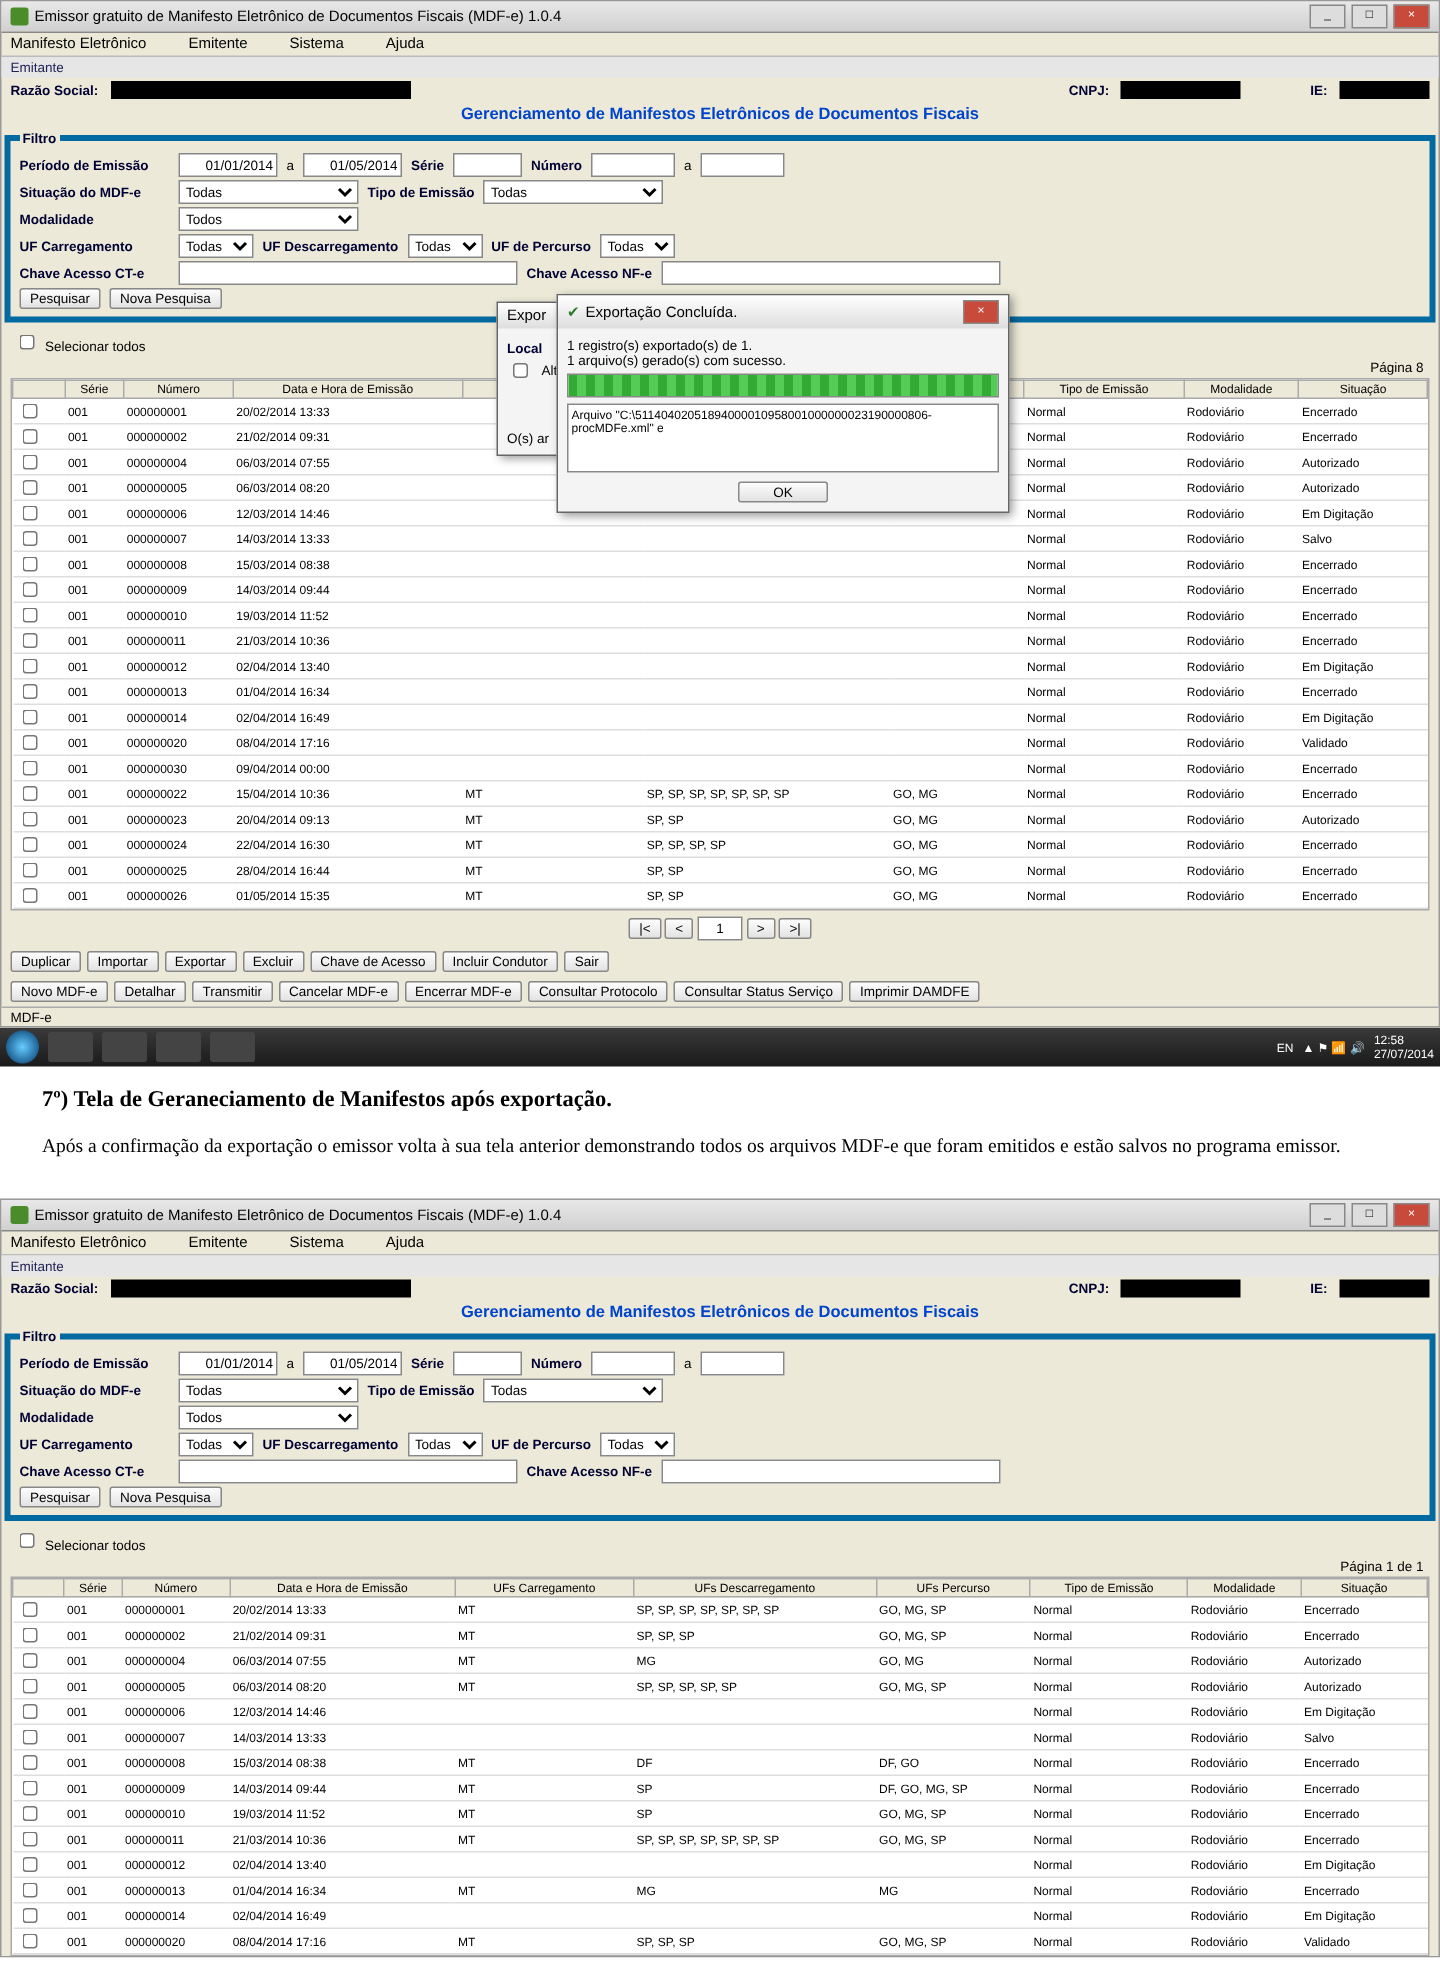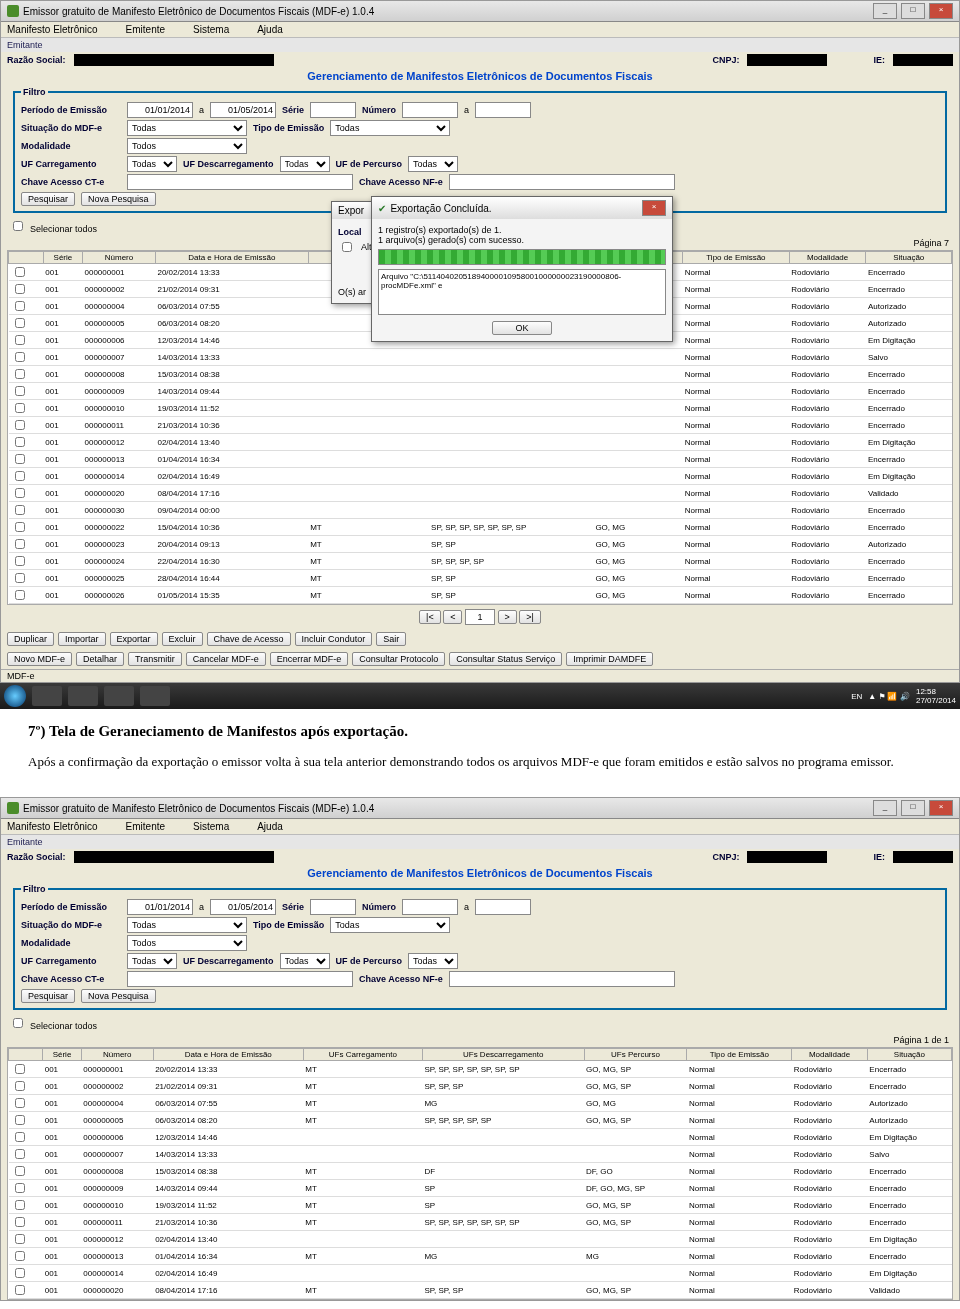--- a/index.html
+++ b/index.html
@@ -9,21 +9,21 @@
 .titlebar .txt{font-size:10px}
 .titlebar .spacer{flex:1}
 .winbtn{width:22px;height:14px;background:#ddd;border:1px solid #888;font-size:8px;text-align:center;line-height:12px}
 .winbtn.red{background:#c74a3b;color:#fff}
 .menubar{padding:2px 6px;font-size:10px;border-bottom:1px solid #bbb;display:flex;gap:28px}
 .emit{background:#e6e6e6;padding:2px 6px;font-size:9px;color:#225}
 .hdrrow{display:flex;gap:8px;padding:2px 6px;align-items:center}
 .blackbox{background:#000;height:12px;display:inline-block}
 .lbl{color:#003;font-weight:bold}
 .pagetitle{text-align:center;color:#0044cc;font-weight:bold;font-size:11px;padding:2px}
-fieldset{border:2px solid #0369a1;margin:3px 12px;font-size:9px;padding:3px 6px}
+fieldset{border:4px solid #0369a1;margin:3px 2px;font-size:9px;padding:3px 6px}
 legend{color:#003;font-weight:bold}
 .frow{display:flex;gap:6px;align-items:center;margin:2px 0;flex-wrap:wrap}
 .inp{background:#fff;border:1px solid #888;height:14px;padding:0 2px;font-size:9px}
 .sel{background:#fff;border:1px solid #888;height:16px;font-size:9px}
 .btn{background:linear-gradient(#fdfdfd,#e2e2e2);border:1px solid #888;padding:1px 6px;font-size:9px;border-radius:2px}
 table{width:100%;border-collapse:collapse;font-size:8px;background:#fff}
 th{background:#ece9d8;border:1px solid #aaa;padding:1px 2px;font-weight:normal}
 td{border-bottom:1px solid #ddd;padding:0 2px;white-space:nowrap}
 .cb{width:10px;height:10px}
 .tablewrap{margin:0 6px;border:1px solid #aaa;background:#fff;min-height:150px}
@@ -117,21 +117,21 @@
   <div class="frow">
    <button class="btn">Pesquisar</button>
    <button class="btn">Nova Pesquisa</button>
   </div>
  </fieldset>
 
  <div class="chkline">
   <input type="checkbox" class="cb" style="">
   <span>Selecionar todos</span>
  </div>
- <div class="pgright">Página 7</div>
+ <div class="pgright">Página 8</div>
 
  <div class="tablewrap">
   <table id="tbl1">
         <tbody>
           <tr>
             <th></th>
             <th>Série</th>
             <th>Número</th>
             <th>Data e Hora de Emissão</th>
             <th>UFs Carregamento</th>

